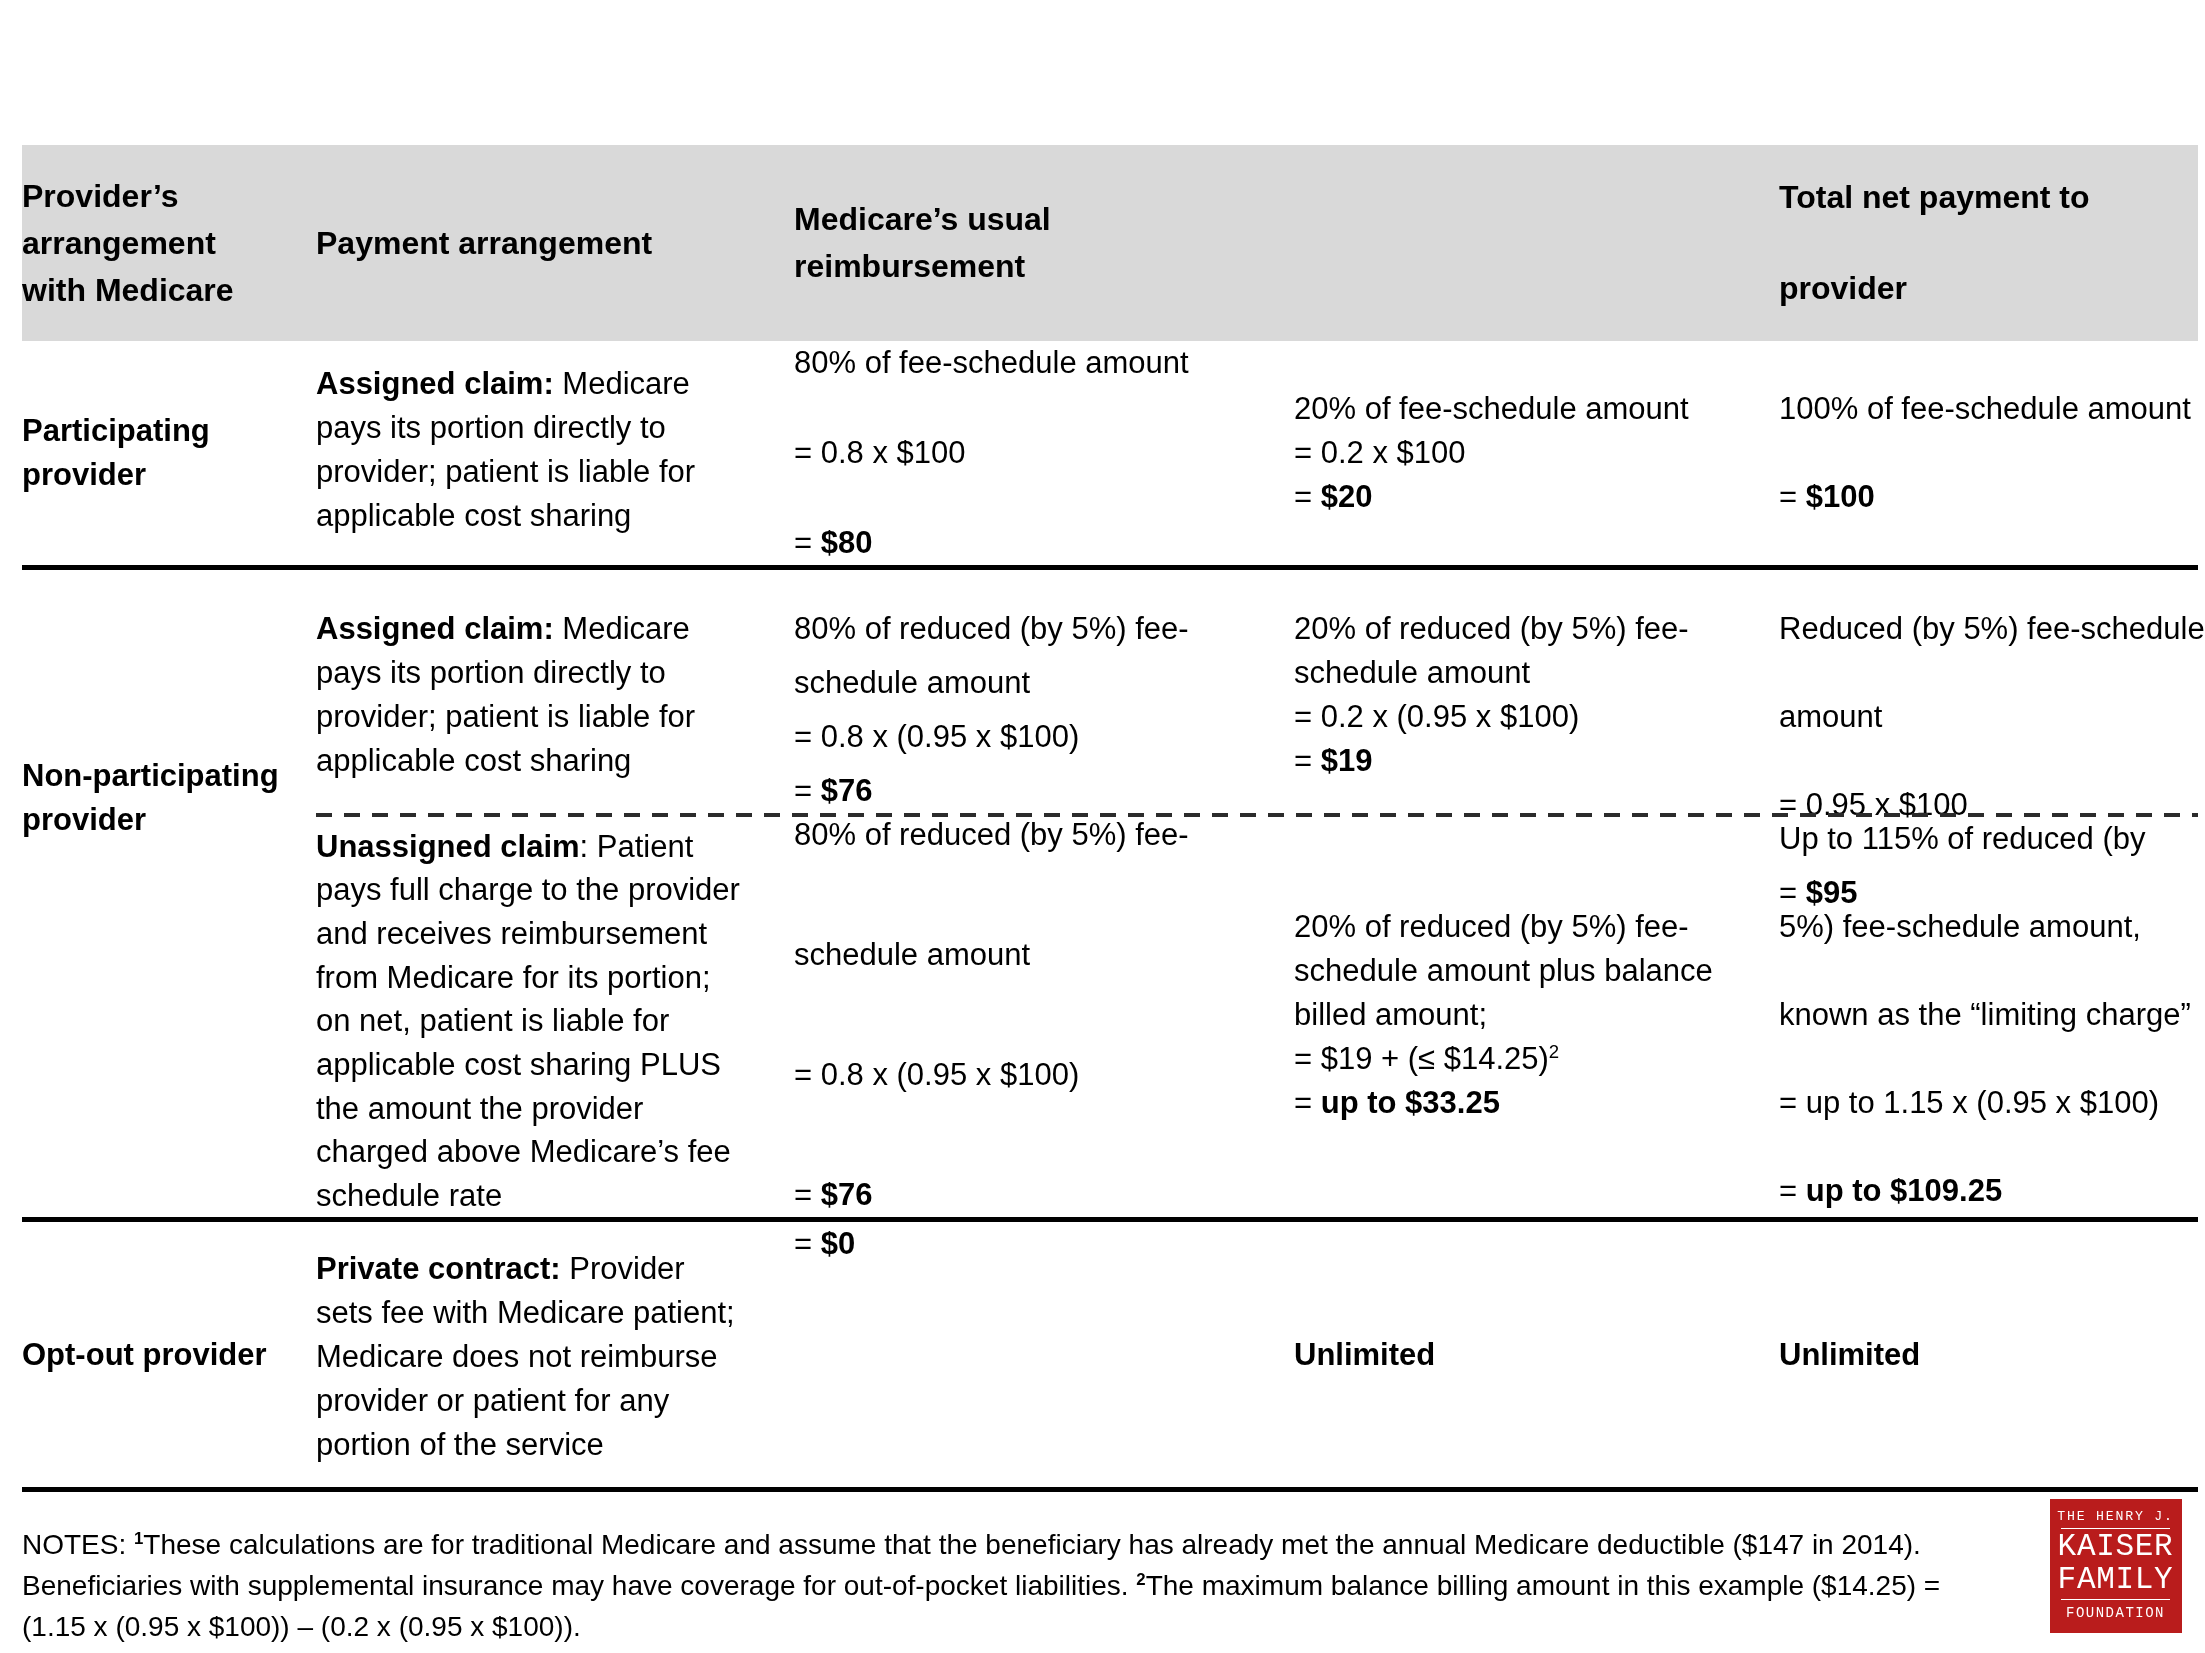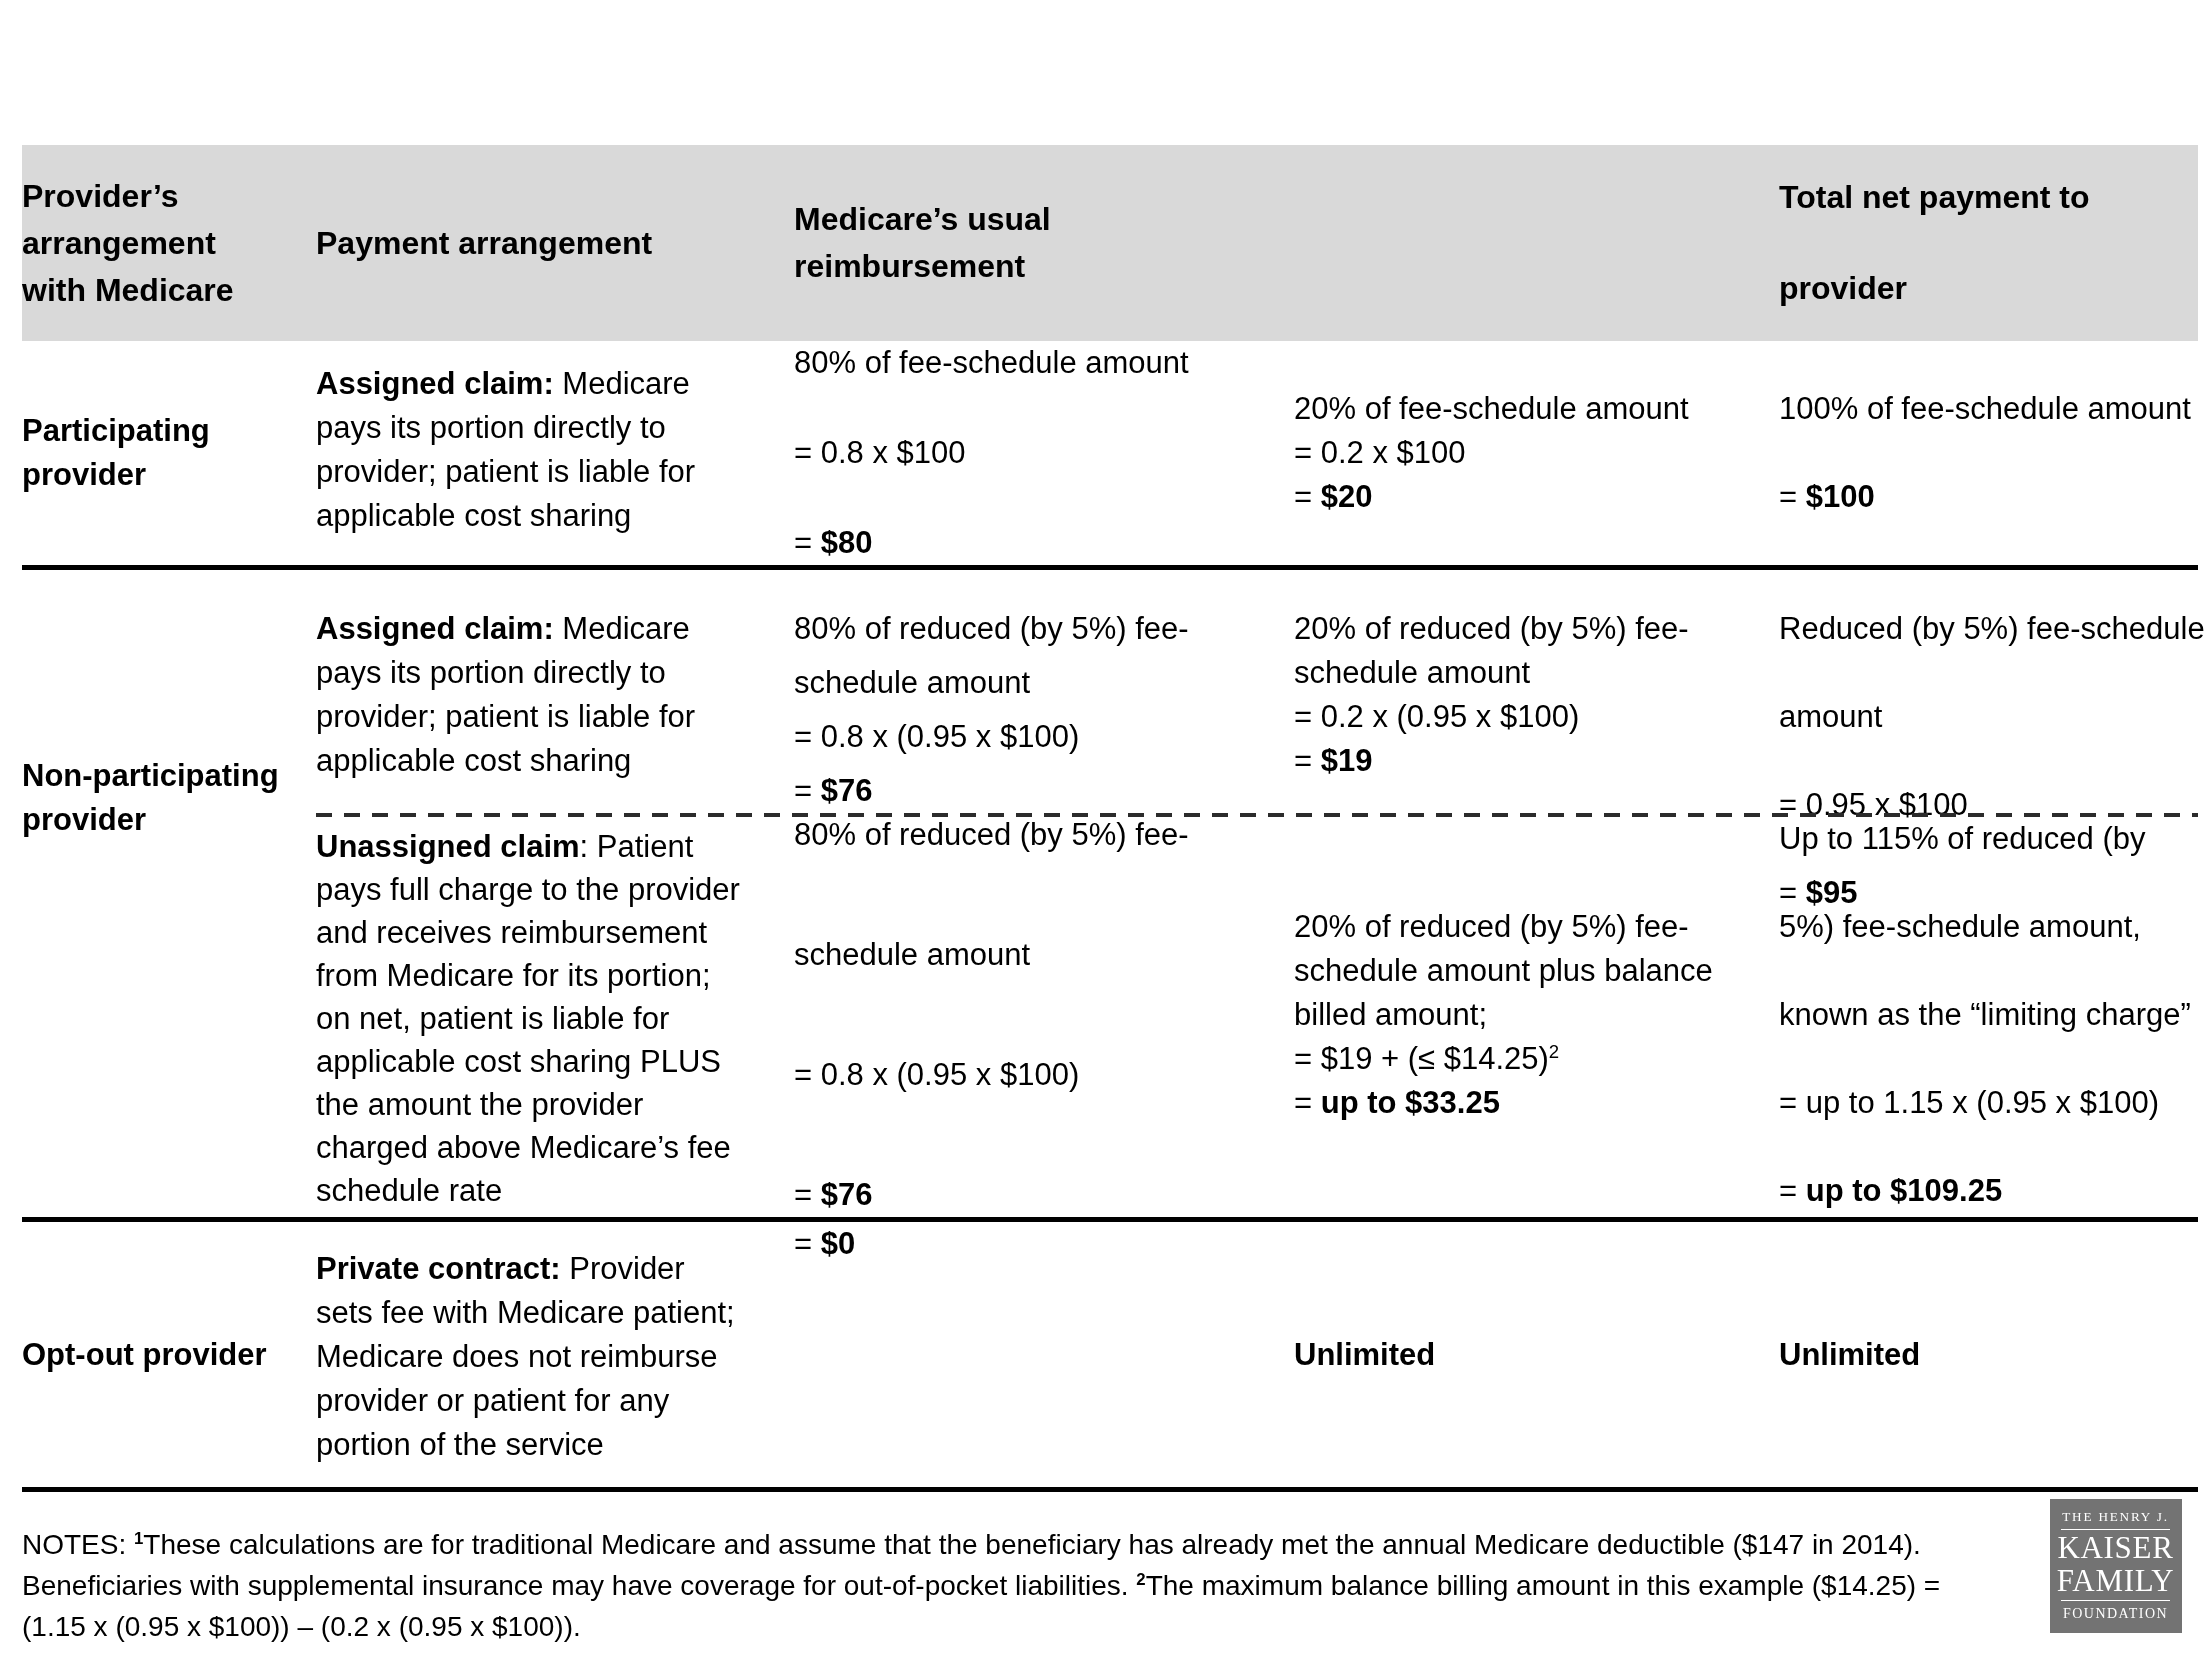--- a/index.html
+++ b/index.html
@@ -21,21 +21,21 @@
   .mid { justify-content:center; }
   .top { justify-content:flex-start; }
   .head .cell { font-weight:bold; font-size:32px; line-height:47px; justify-content:center; }
   .lbl { font-weight:bold; }
   .ln { white-space:nowrap; }
   .b { font-weight:bold; }
   sup { font-size:0.6em; vertical-align:super; line-height:0; }
 
   .pt28 { padding-top:20.6px; }
   .pt50 { padding-top:37px; }
-  .pt16 { padding-top:11.8px; }
+  .pt16 { padding-top:11.8px;justify-content:space-between; }
   .pt34 { padding-top:25px; }
   .lh58 { line-height:43px; }
   .raise { padding-bottom:191px; }
 
   .c1{grid-column:1;} .c2{grid-column:2;} .c3{grid-column:3;justify-content:space-between;} .c4{grid-column:4;} .c5{grid-column:5;gap:44px;}
   .suba{grid-row:1;} .subb{grid-row:2;} .span2{grid-row:1/3;}
 
   .dash { position:absolute; left:294px; right:0; top:243px; height:3.7px;
     background:repeating-linear-gradient(90deg,#2b2b2b 0 16px,transparent 16px 28px); }
 
@@ -193,21 +193,21 @@
     </div>
 
   </div>
 
   <div class="footer">
     <div class="notes">
         <div class="ln"><span>NOTES:  </span><sup class="b">1</sup><span>These calculations are for traditional Medicare and assume that the beneficiary has already met the annual Medicare deductible ($147 in 2014).</span></div>
         <div class="ln"><span>Beneficiaries with supplemental insurance may have coverage for out-of-pocket liabilities.  </span><sup class="b">2</sup><span>The maximum balance billing amount in this example ($14.25) =</span></div>
         <div class="ln"><span>(1.15 x (0.95 x $100)) – (0.2 x (0.95 x $100)).</span></div>
       </div>
-    <div class="logo" style="background: #737373;">
+    <div class="logo" style="background: #b91c1c; font-family: Liberation Mono, monospace;">
       <div class="l1">THE HENRY J.</div>
       <div class="lrule"></div>
       <div class="l2">KAISER</div>
       <div class="l2">FAMILY</div>
       <div class="lrule"></div>
       <div class="l3">FOUNDATION</div>
     </div>
   </div>
 
 </div>

